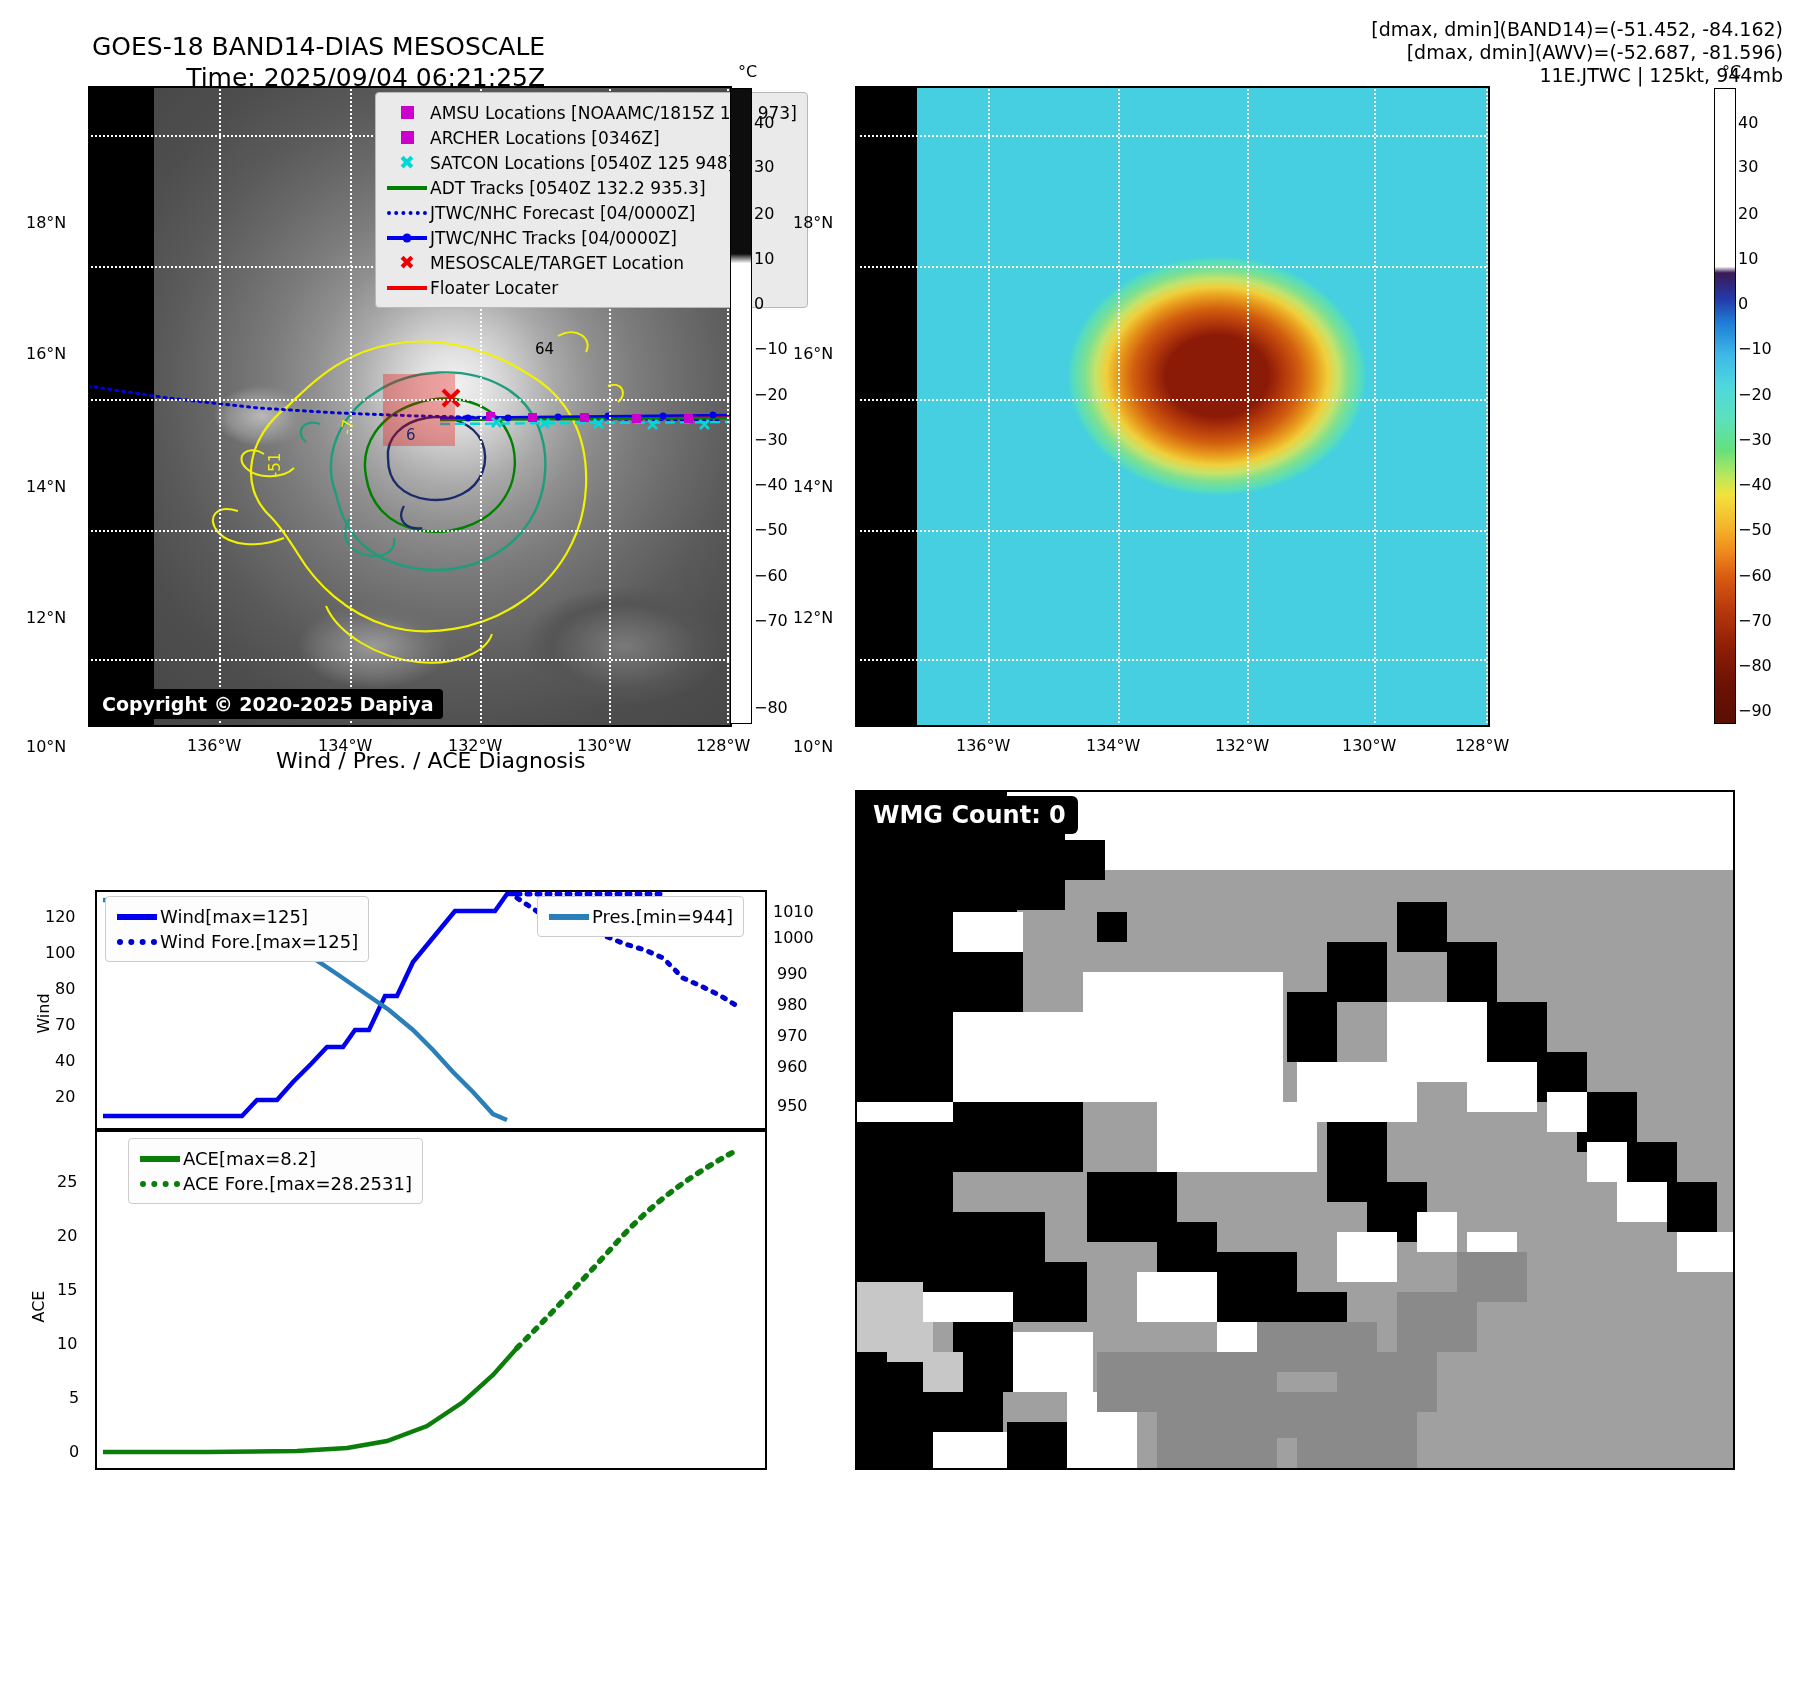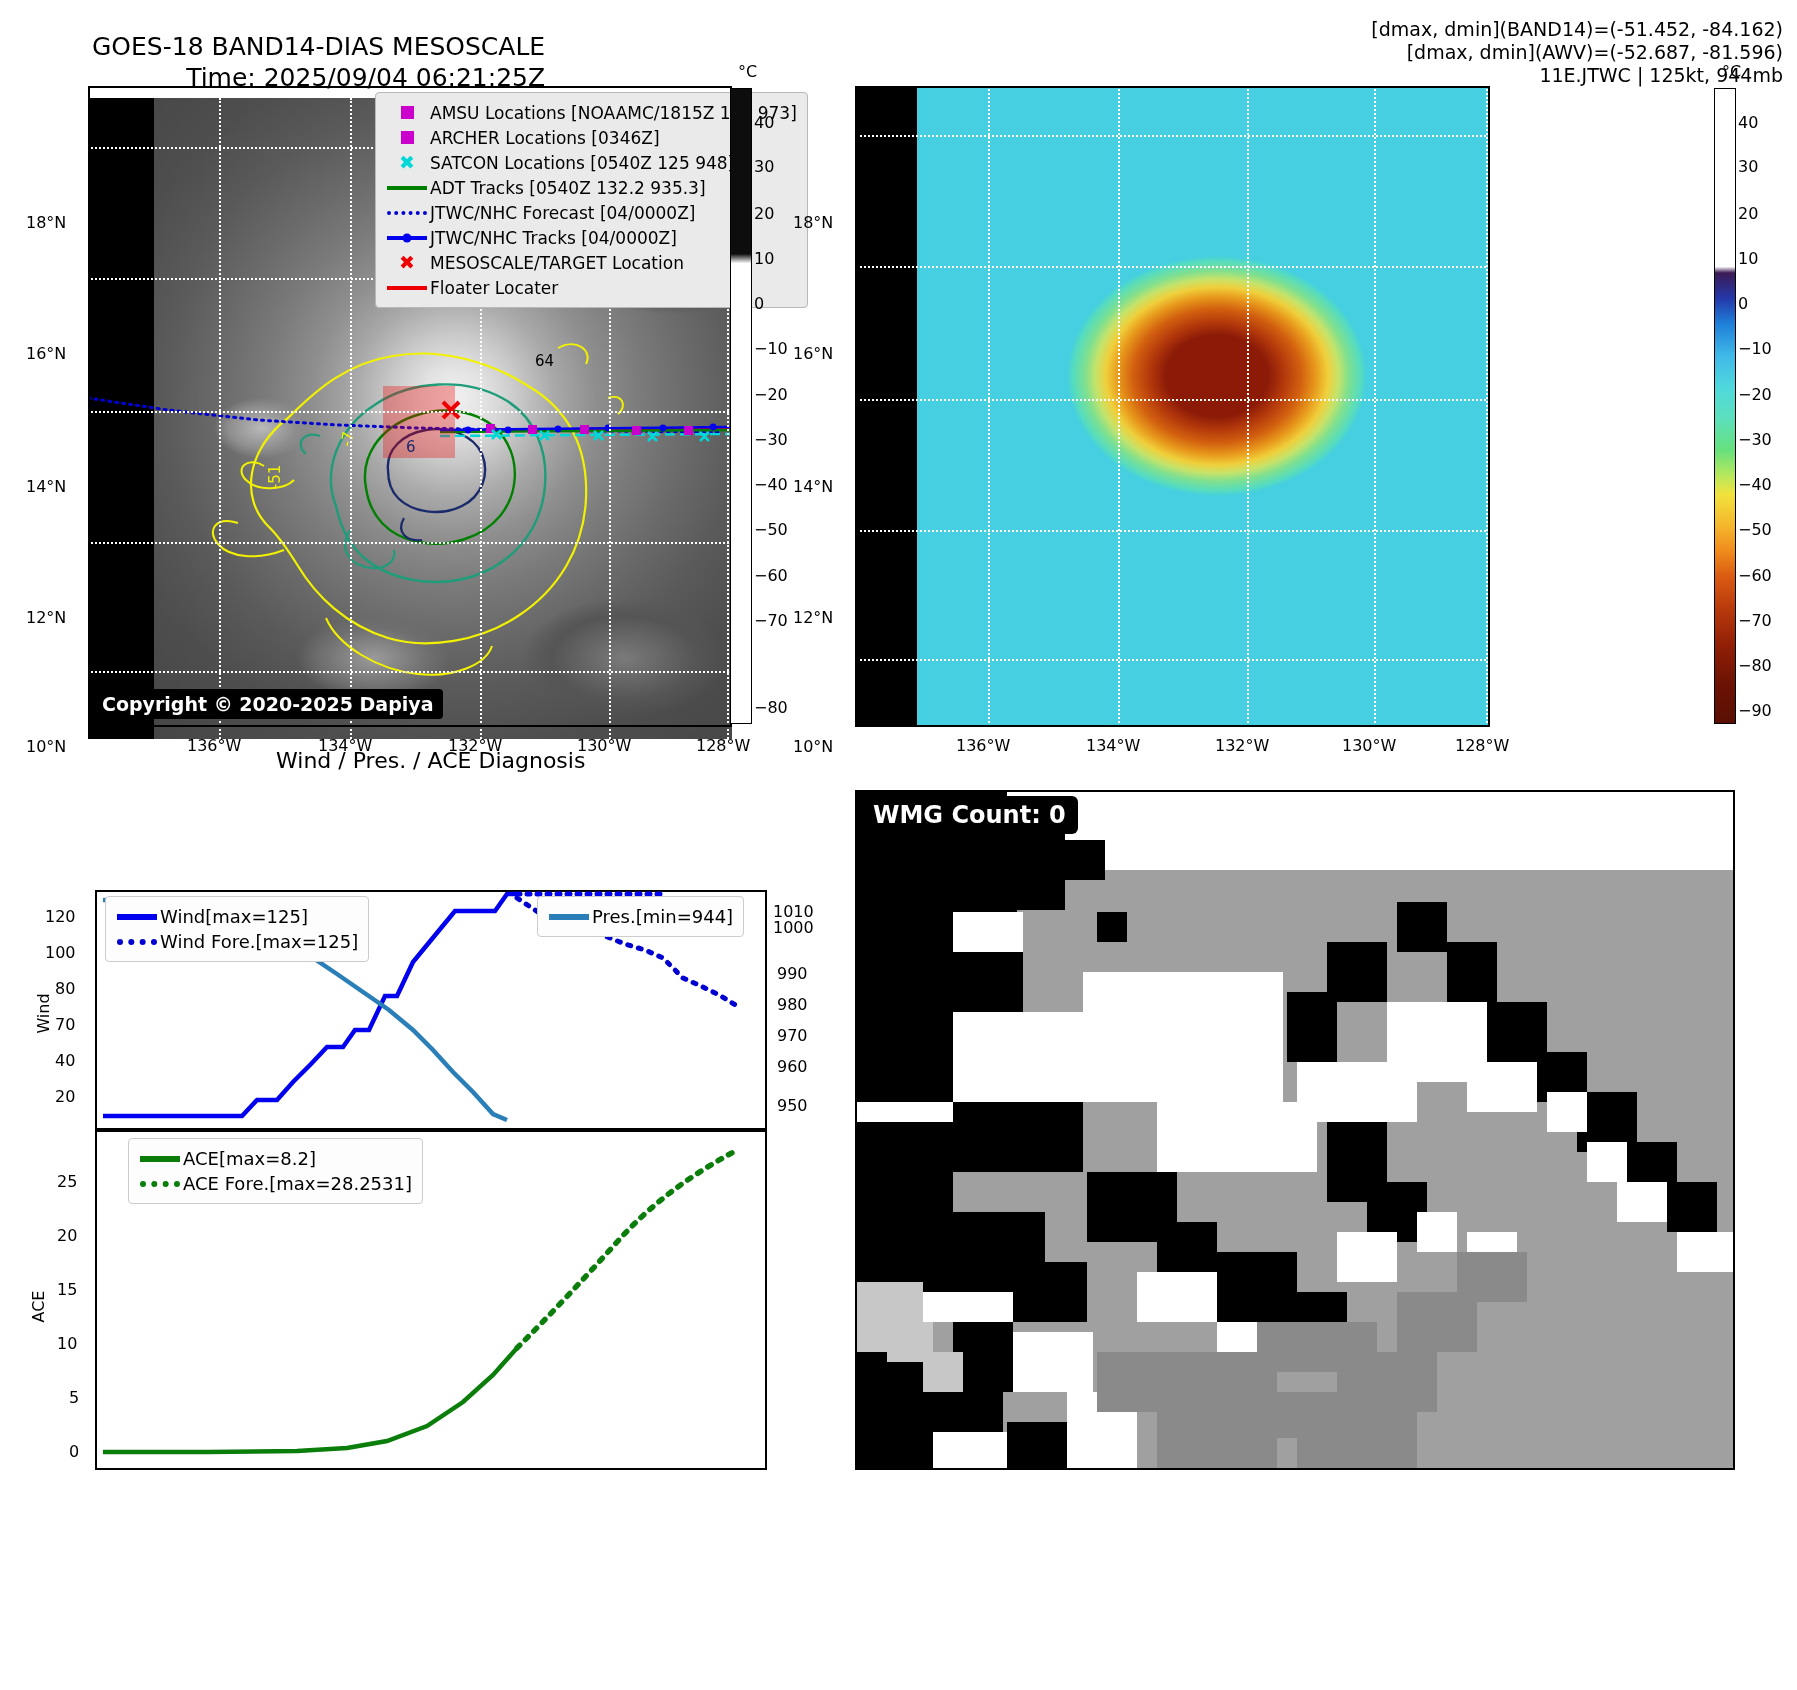--- a/index.html
+++ b/index.html
@@ -66,21 +66,21 @@
   <div>Time: 2025/09/04 06:21:25Z</div>
 </div>
 
 <div id="header-right">
   <div>[dmax, dmin](BAND14)=(-51.452, -84.162)</div>
   <div>[dmax, dmin](AWV)=(-52.687, -81.596)</div>
   <div>11E.JTWC | 125kt, 944mb</div>
 </div>
 
 <div class="panel" id="p1" style="left:88px; top:86px; width:644px; height:641px;">
-  <div class="satwrap" style="left:0; top:0; width:644px; height:641px; background:#000;margin-top:12px;">
+  <div class="satwrap" style="left:0; top:0; width:644px; height:641px; background:#000;">
 
     <div style="position:absolute; left:66px; top:0; width:578px; height:641px;
                 background:
                   radial-gradient(ellipse 60px 38px at 108px 330px, #b9b9b9 0%, #8e8e8e 55%, transparent 80%),
                   radial-gradient(ellipse 90px 50px at 220px 560px, #9a9a9a 0%, #6f6f6f 60%, transparent 85%),
                   radial-gradient(ellipse 120px 70px at 470px 560px, #7a7a7a 0%, #555 60%, transparent 85%),
                   radial-gradient(ellipse 150px 90px at 520px 140px, #6d6d6d 0%, #4a4a4a 60%, transparent 85%),
                   radial-gradient(circle at 300px 300px, #f2f2f2 0%, #e2e2e2 7%, #c9c9c9 14%, #a9a9a9 22%,
                                   #8f8f8f 31%, #7b7b7b 41%, #6a6a6a 52%, #5a5a5a 64%, #4e4e4e 78%, #464646 100%);"></div>
 
@@ -367,21 +367,21 @@
   <div class="tick-lbl" style="left:-42px; top:123px;">70</div>
   <div class="tick-lbl" style="left:-42px; top:87px;">80</div>
   <div class="tick-lbl" style="left:-52px; top:51px;">100</div>
   <div class="tick-lbl" style="left:-52px; top:15px;">120</div>
 
   <div class="tick-lbl" style="left:680px; top:204px;text-align:center;">950</div>
   <div class="tick-lbl" style="left:680px; top:165px;">960</div>
   <div class="tick-lbl" style="left:680px; top:134px;">970</div>
   <div class="tick-lbl" style="left:680px; top:103px;">980</div>
   <div class="tick-lbl" style="left:680px; top:72px;">990</div>
-  <div class="tick-lbl" style="left:676px; top:26px;">1000</div>
+  <div class="tick-lbl" style="left:676px; top:36px;">1000</div>
   <div class="tick-lbl" style="left:676px; top:10px;">1010</div>
 
   <div class="ylbl rot" style="left:-74px; top:112px; transform:rotate(-90deg);">Wind</div>
   <div class="ylbl rot" style="left:734px; top:108px; transform:rotate(-90deg);">Pressure</div>
 </div>
 
 <div class="axes" id="p4" style="left:95px; top:1130px; width:672px; height:340px;">
   <svg class="plot" width="668" height="336" viewBox="0 0 668 336">
 
     <path d="M6,320 L110,320 L200,319 L250,316 L290,309 L330,294 L366,270 L396,243 L420,216" fill="none" stroke="#0a7d0a" stroke-width="4.5"></path>

